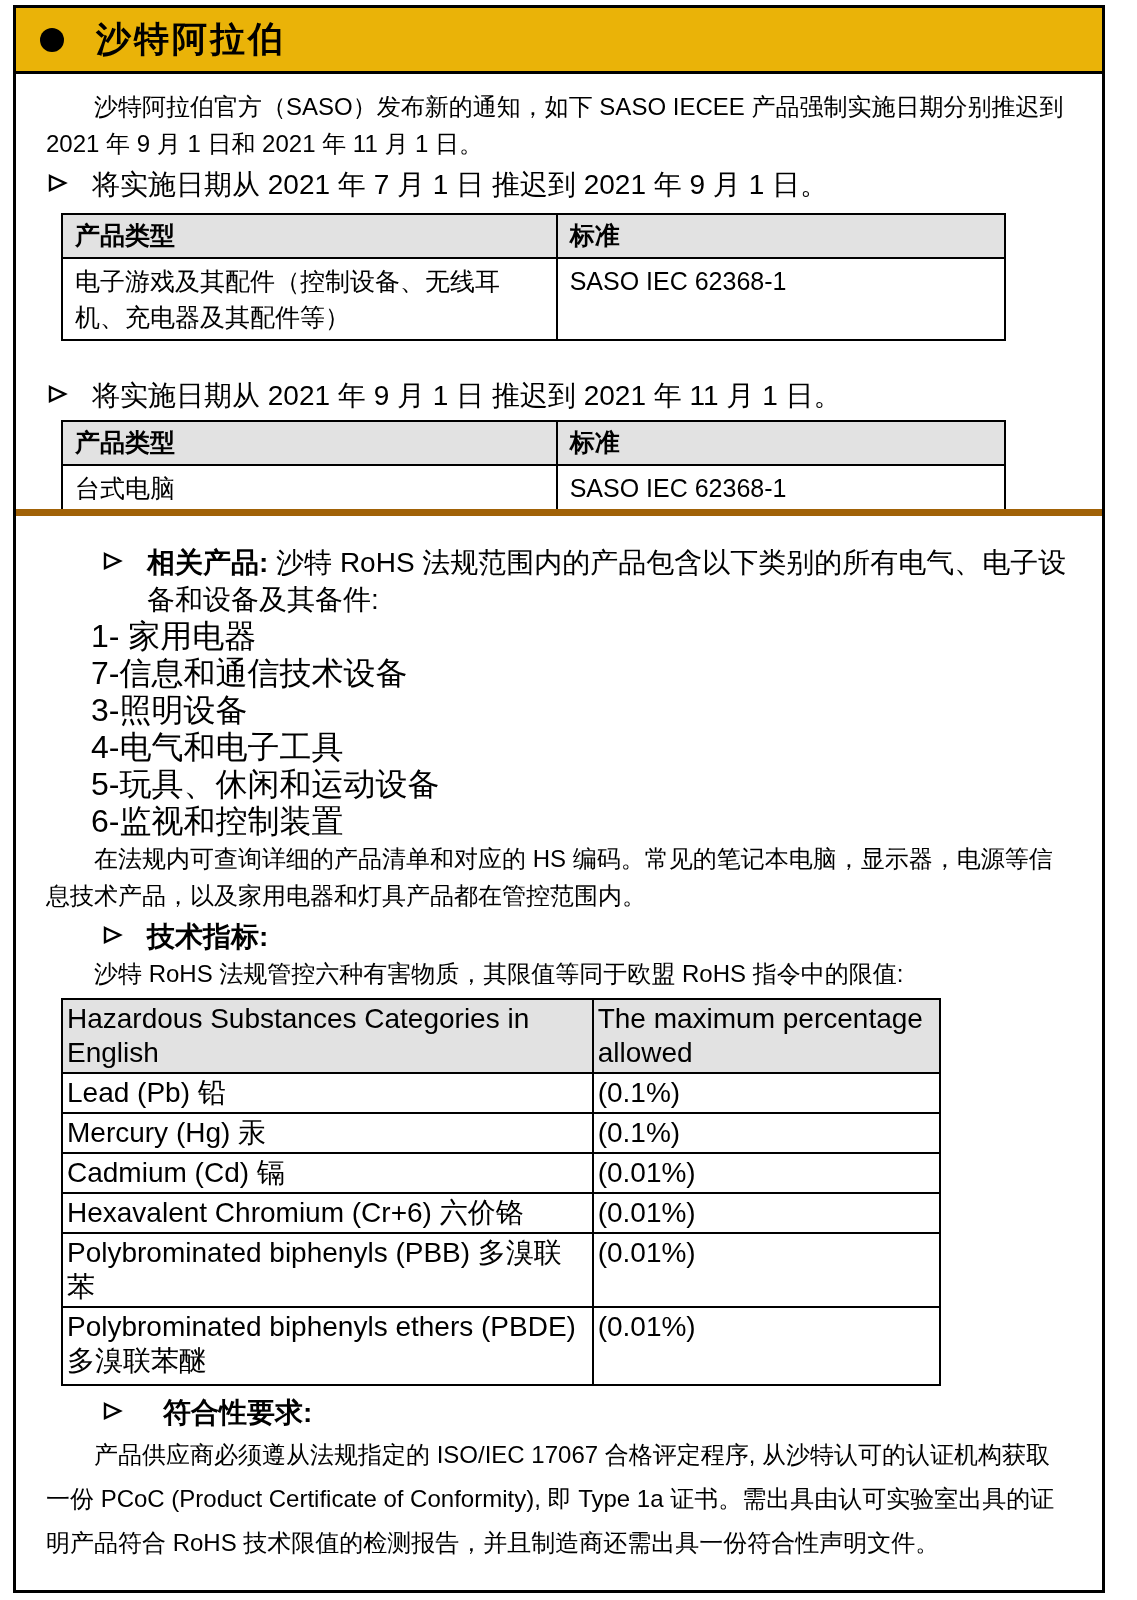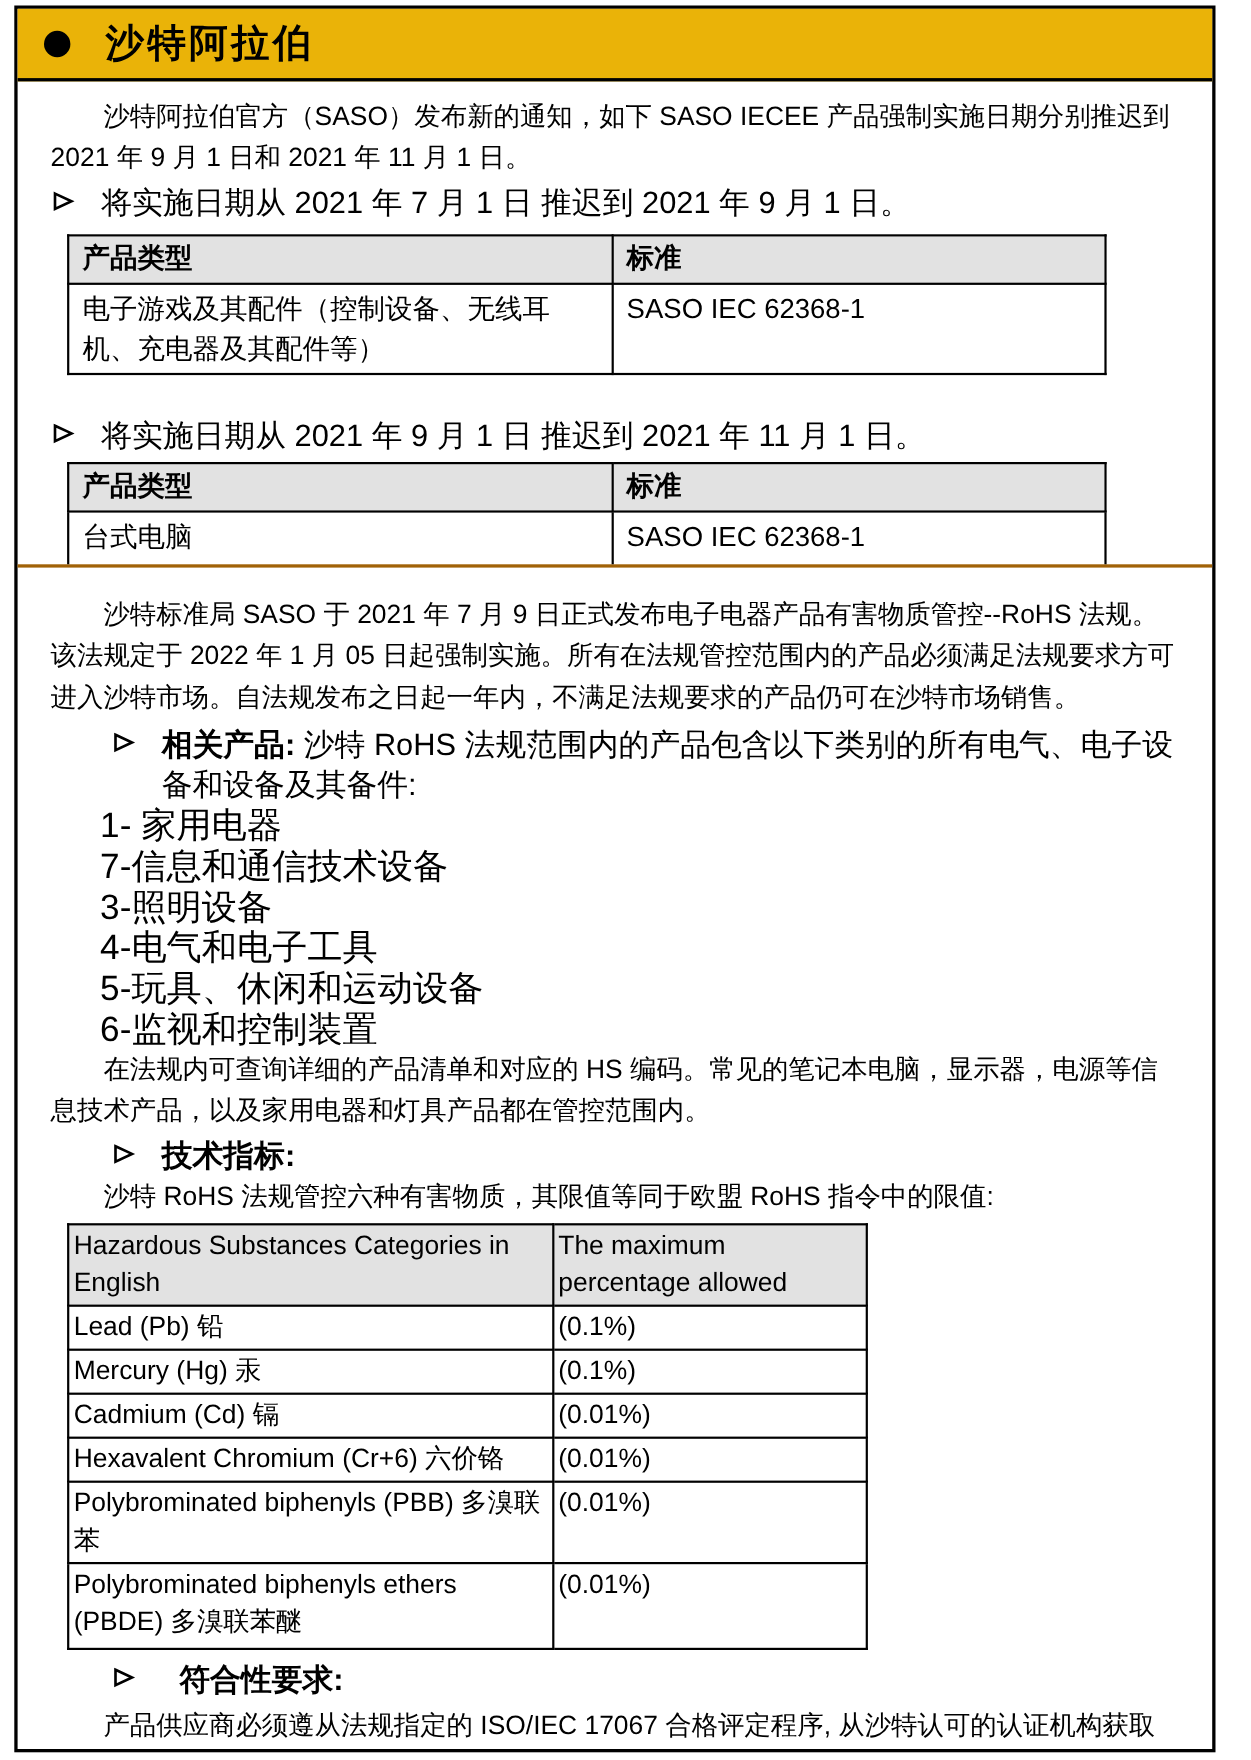--- a/index.html
+++ b/index.html
@@ -20,21 +20,21 @@
   }
   .hdr .dot{
     width:24px;height:24px;border-radius:50%;background:#000;flex:0 0 auto;
   }
   .hdr .title{
     margin-left:32px;font-size:35px;font-weight:bold;letter-spacing:3px;
     font-family:"Liberation Serif","DejaVu Serif",serif;
   }
   
   .sec1{
-    height:442px;box-sizing:border-box;border-bottom:3px solid #a16207;
+    height:442px;box-sizing:border-box;border-bottom:7px solid #a16207;
     padding:10px 30px 0 30px;overflow:hidden;
   }
   .sec2{
     height:1077px;box-sizing:border-box;
     padding:24px 30px 0 30px;overflow:hidden;
   }
   p{margin:0;}
   .para{font-size:24px;line-height:37px;text-indent:48px;}
   .para2{font-size:24px;line-height:38px;text-indent:48px;}
   
@@ -51,21 +51,21 @@
   .ptable th,.ptable td{
     border:2px solid #000;padding:4px 12px;text-align:left;vertical-align:top;
     overflow:hidden;
   }
   .ptable th{background:#e2e2e2;font-weight:bold;height:34px;line-height:32px;}
   .ptable td{line-height:36px;}
   .ptable .c1{width:49.7%;}
   .t2 td{height:42px;}
   
   .stable{
-    margin:6px 0 0 15px;width:728px;table-layout:fixed;font-size:24px;
+    margin:6px 0 0 15px;width:880px;table-layout:fixed;font-size:28px;
   }
   .stable th,.stable td{
     border:2px solid #000;padding:2px 4px;text-align:left;vertical-align:top;
     line-height:34px;overflow:hidden;
   }
   .stable th{background:#e2e2e2;font-weight:normal;height:36px;line-height:34px;}
   .stable .c1{width:59.3%;}
   .stable td{height:34px;}
   .stable tr.tall td{height:72px;}
   .list{font-size:32px;line-height:37px;margin-left:45px;}
@@ -127,21 +127,20 @@
       <tr>
         <td class="c1">台式电脑</td>
         <td>SASO IEC 62368-1</td>
       </tr>
 
     </tbody>
       </table>
   </div>
 
   <div class="sec2">
-    <p class="para2">沙特标准局 SASO 于 2021 年 7 月 9 日正式发布电子电器产品有害物质管控--RoHS 法规。 该法规定于 2022 年 1 月 05 日起强制实施。所有在法规管控范围内的产品必须满足法规要求方可进入沙特市场。自法规发布之日起一年内，不满足法规要求的产品仍可在沙特市场销售。</p>
 
     <div class="brow inset gap4">
       <span class="arr">
         <svg width="22" height="22" viewBox="0 0 22 22">
             <path d="M4 4 L19 11 L4 18 Z" fill="none" stroke="#000" stroke-width="2.4"></path>
           </svg>
       </span>
       <span><span class="blabel">相关产品:</span><span> 沙特 RoHS 法规范围内的产品包含以下类别的所有电气、电子设备和设备及其备件:</span></span>
     </div>
 

